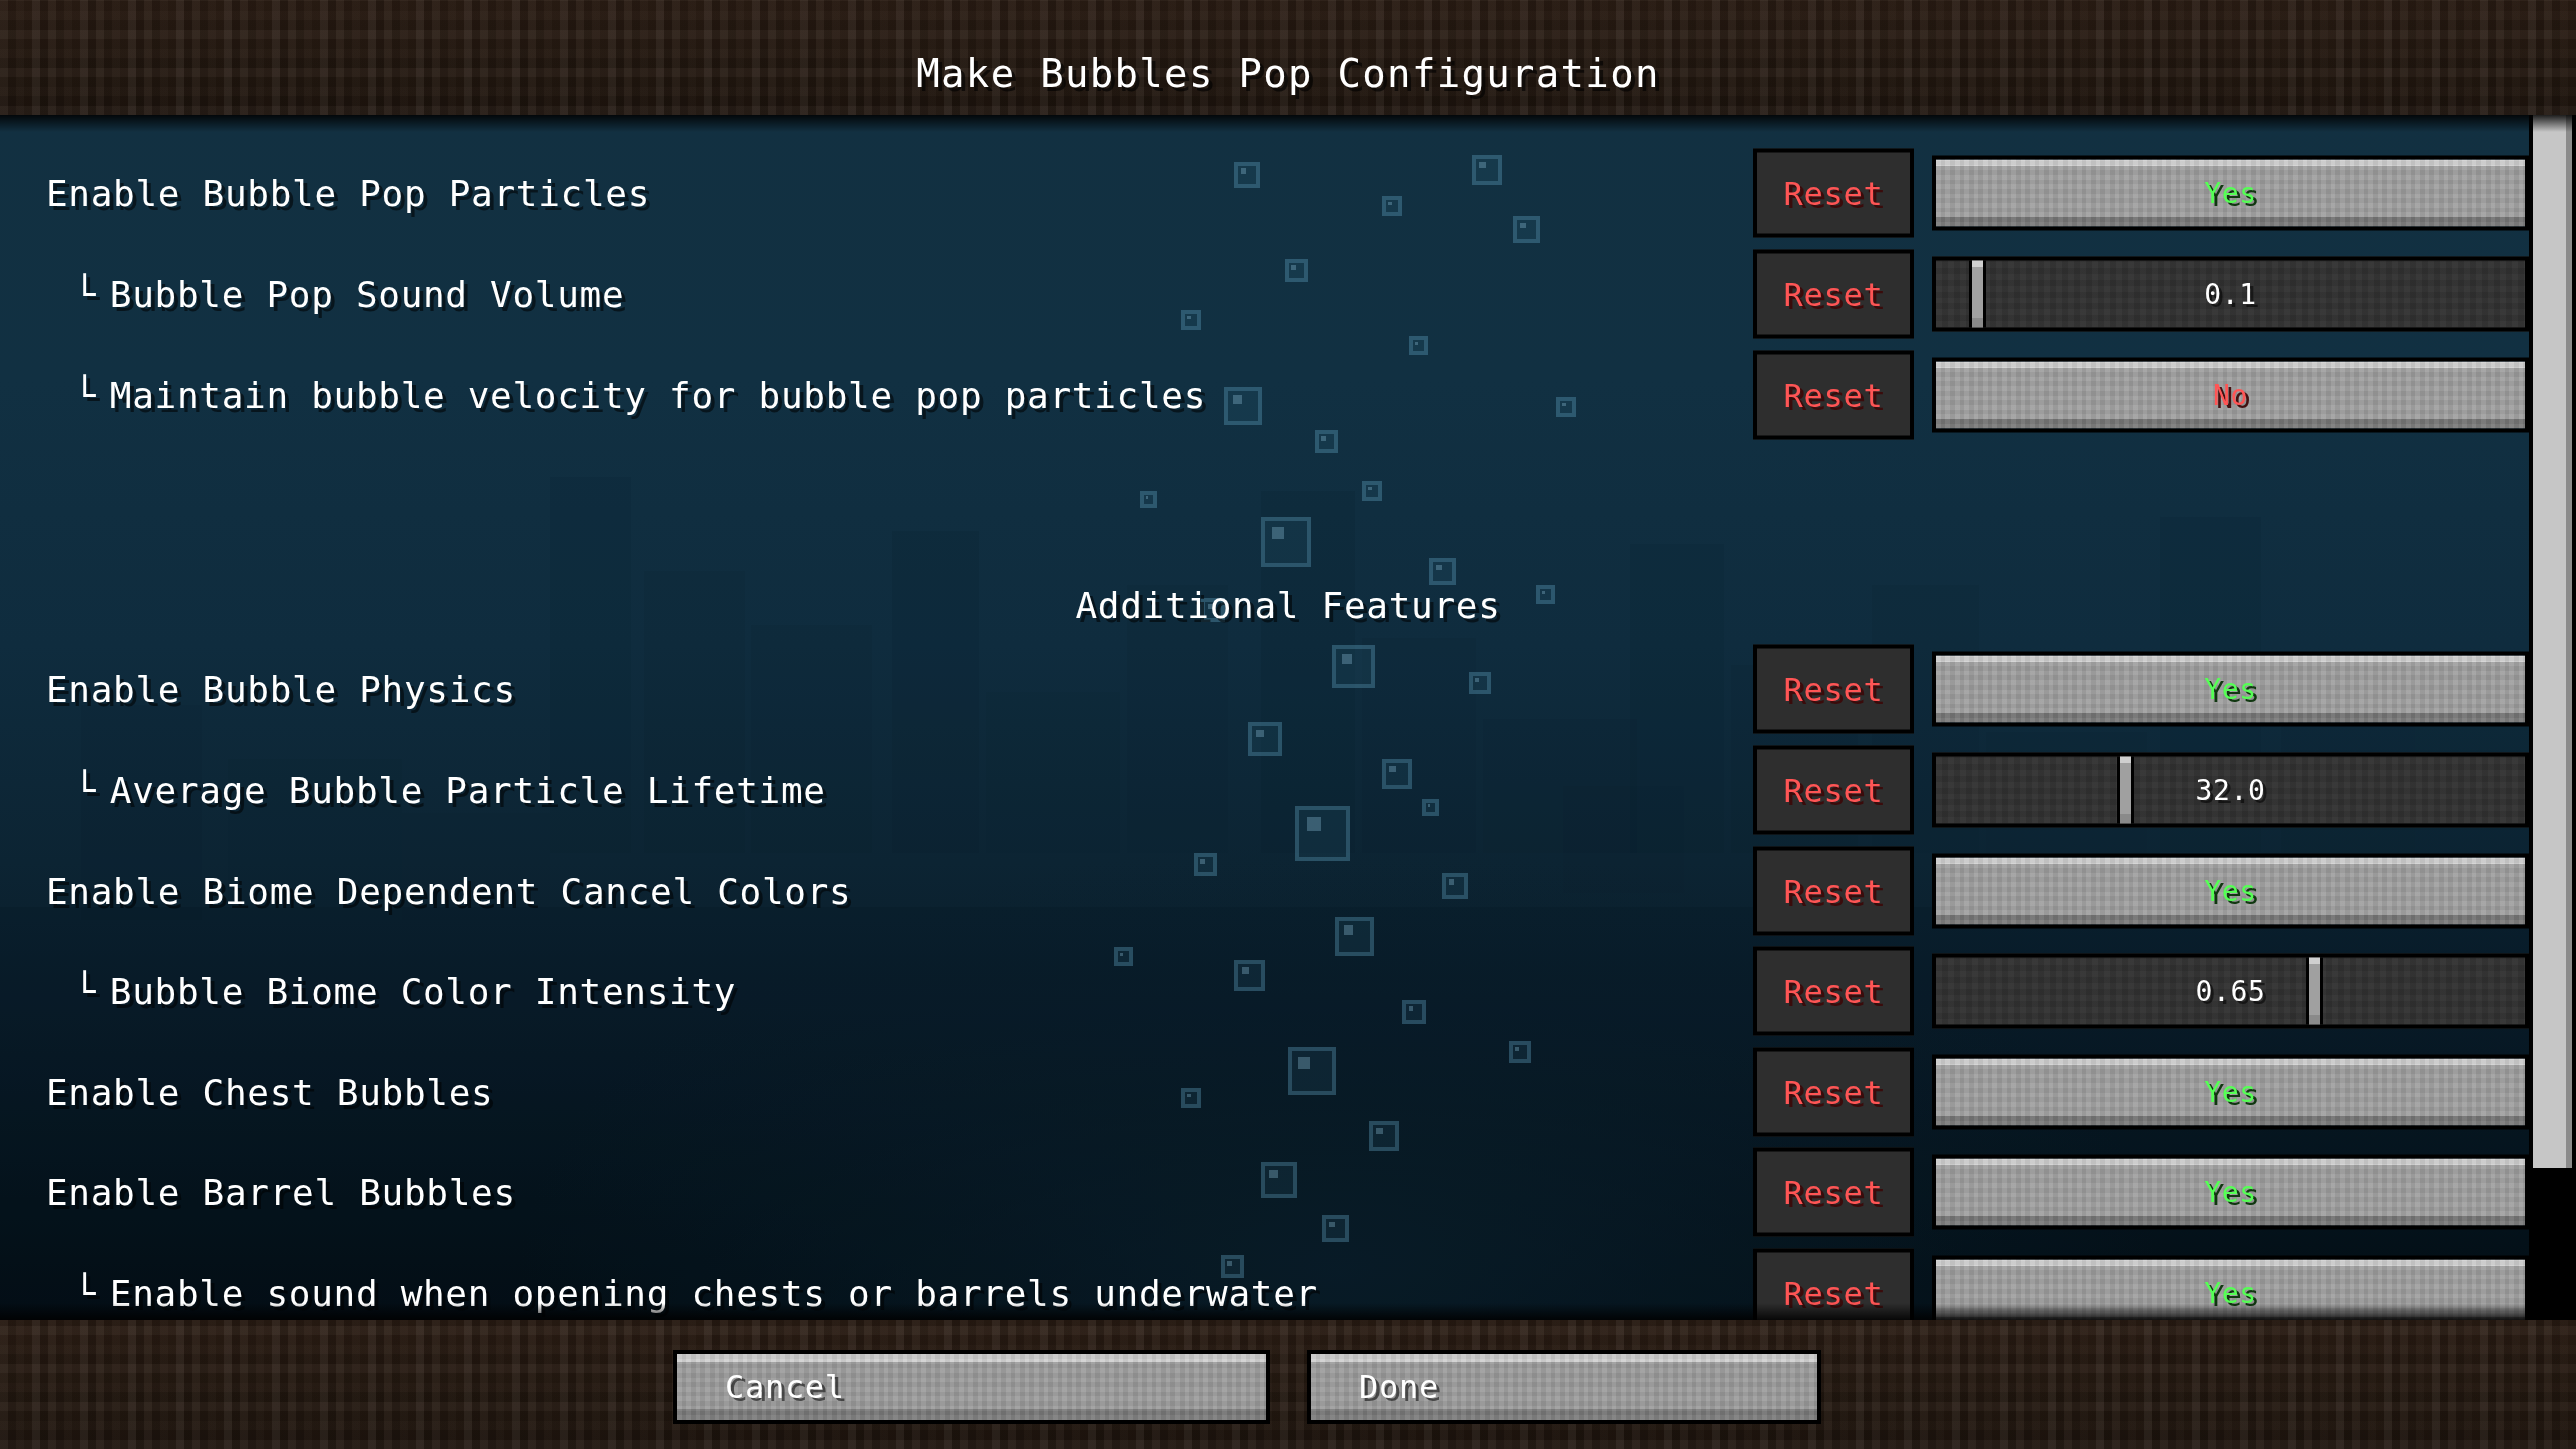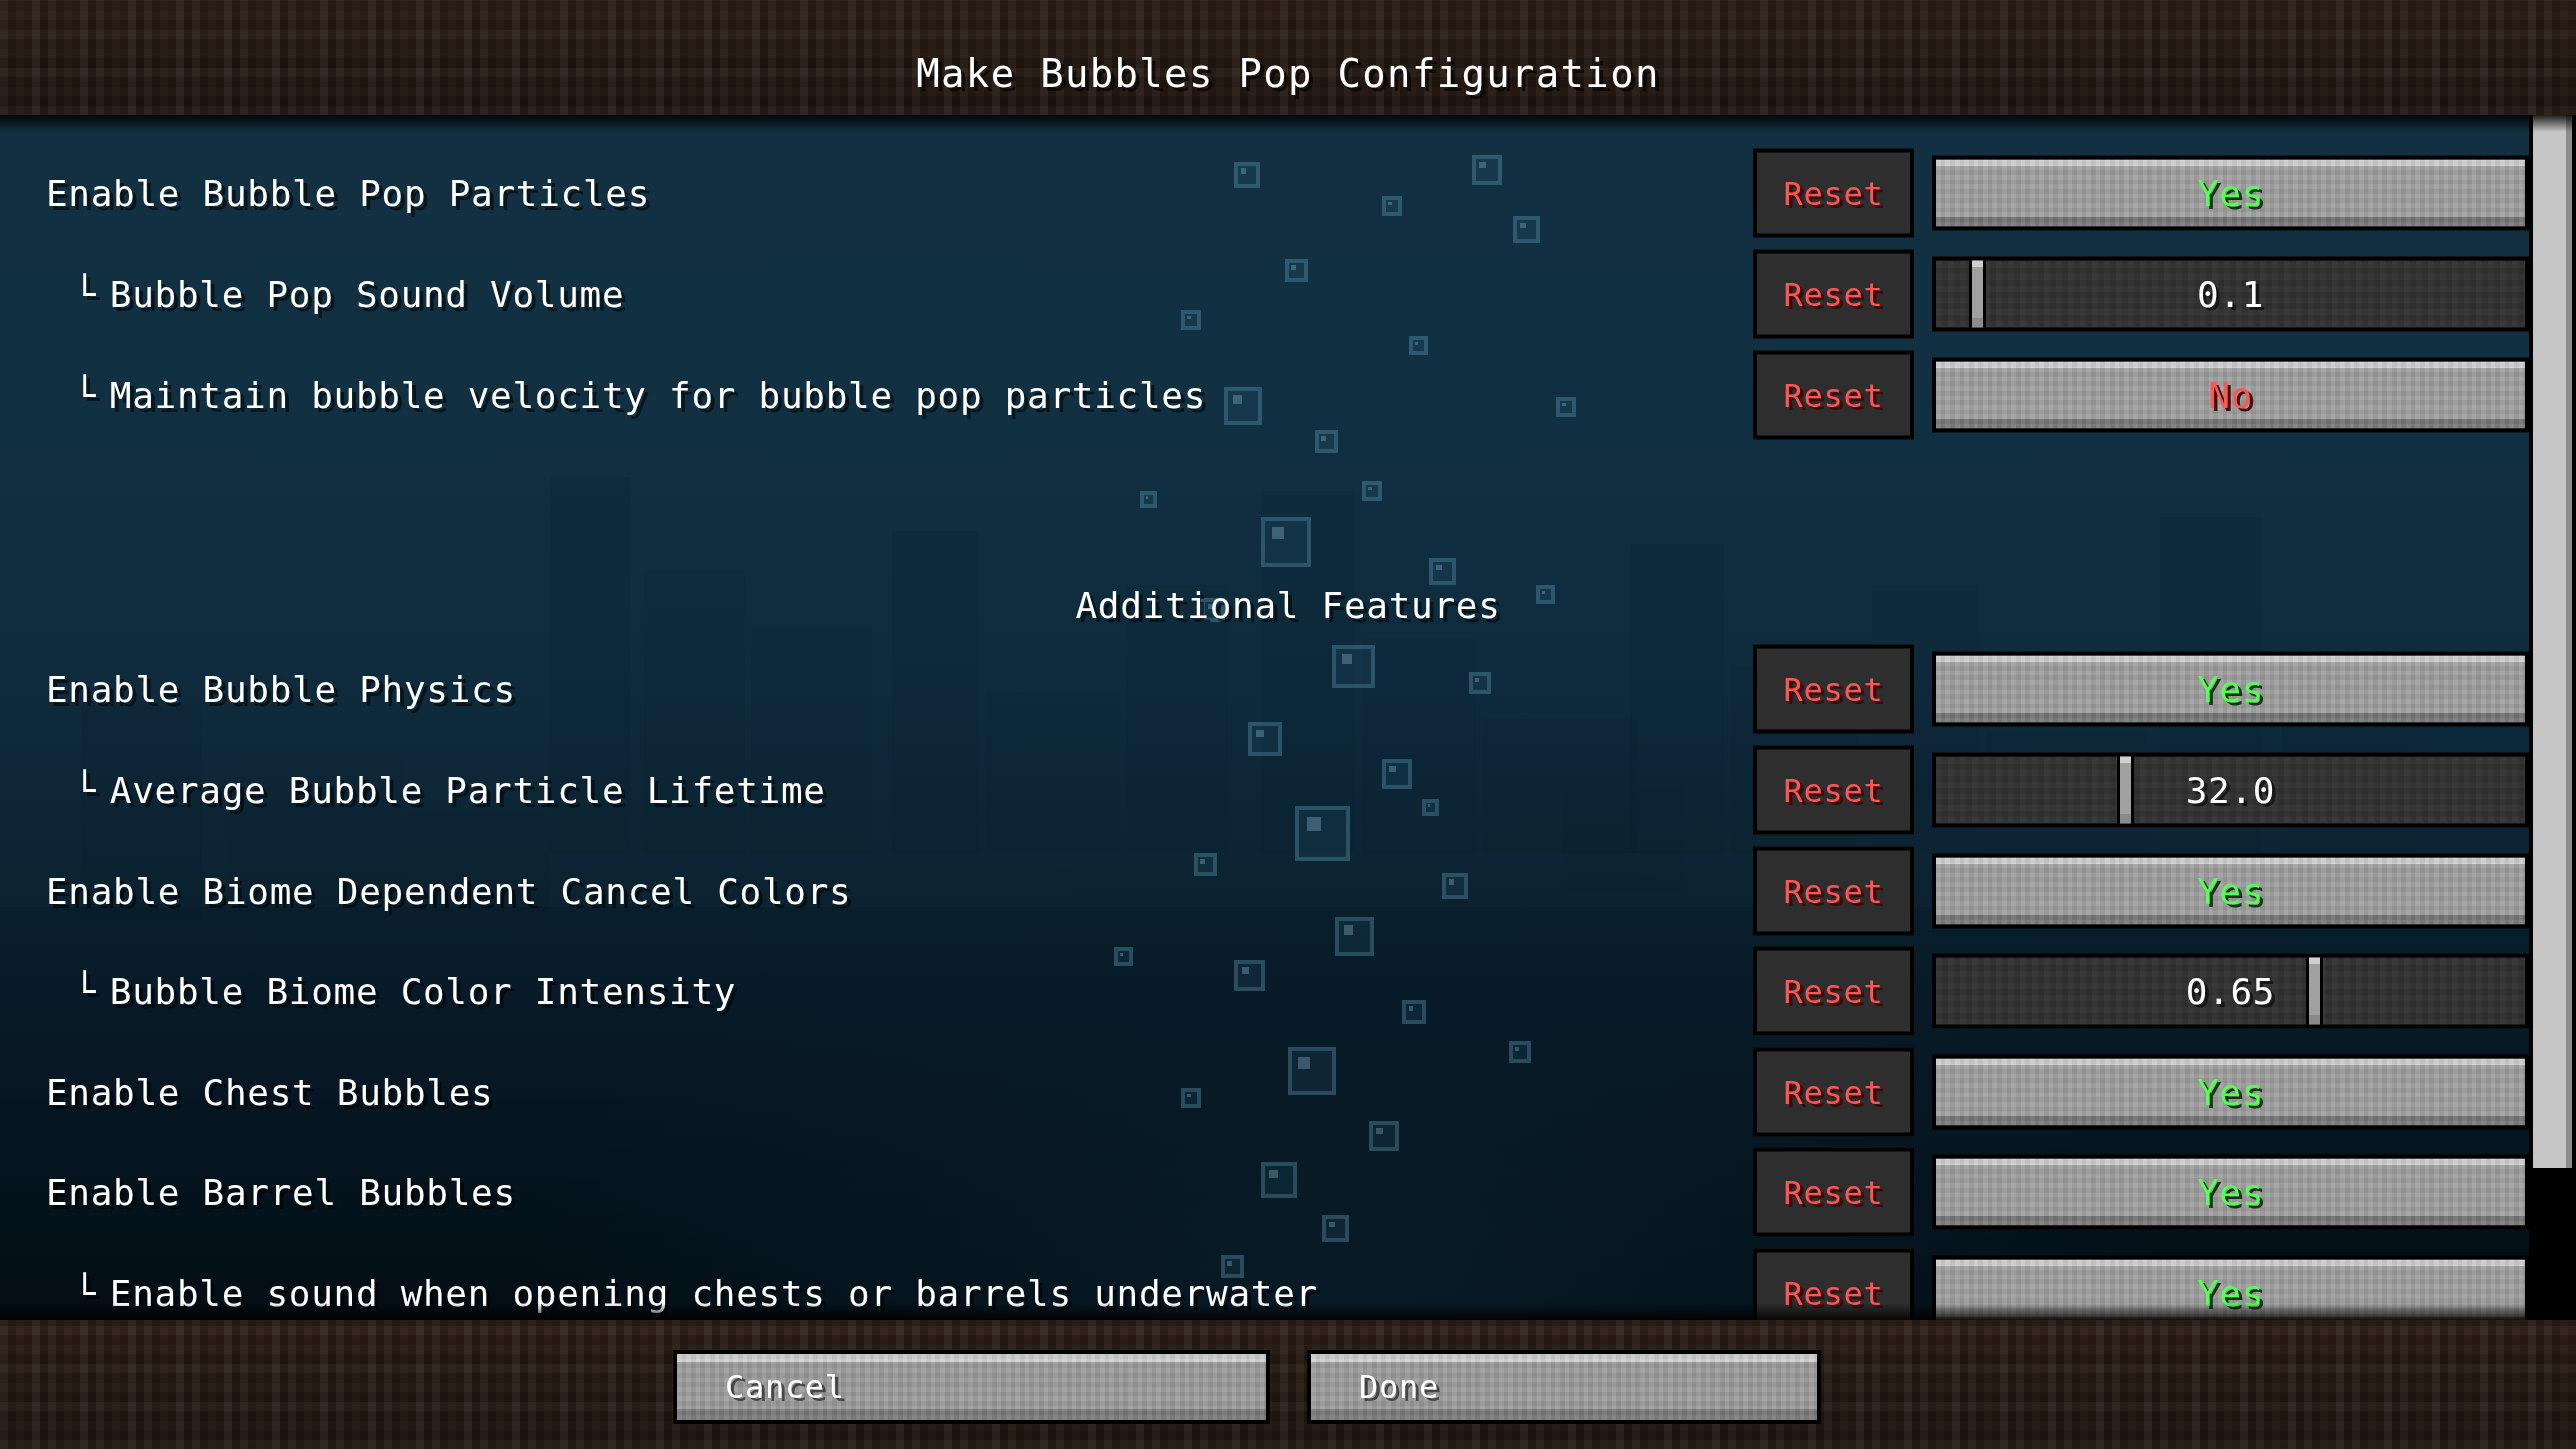--- a/index.html
+++ b/index.html
@@ -118,21 +118,21 @@
   }
 
   .handle {
     position:absolute; top:0; width:17.4px; height:100%;
     background:linear-gradient(180deg,#cfcfcf 0 6.7px,#a0a0a0 6.7px calc(100% - 9.4px),#8a8a8a calc(100% - 9.4px) 100%);
     border-left:3.4px solid #000; border-right:3.4px solid #000;
   }
 
   .wval {
     position:relative; z-index:2;
-    font-size:36px; letter-spacing:0.7px; white-space:nowrap;
+    font-size:28px; letter-spacing:0.7px; white-space:nowrap;
     text-shadow:3.4px 3.4px 0 rgba(0,0,0,.55);
   }
   .wval.yes { color:#55ff55; text-shadow:3.4px 3.4px 0 rgba(8,50,8,.95); }
   .wval.no  { color:#ff5555; text-shadow:3.4px 3.4px 0 rgba(60,8,8,.95); }
   .wval.num { color:#ffffff; }
 
   
   .section {
     position:absolute; left:0; width:2576px; text-align:center;
     font-size:36px; color:#ffffff; letter-spacing:0.7px;

